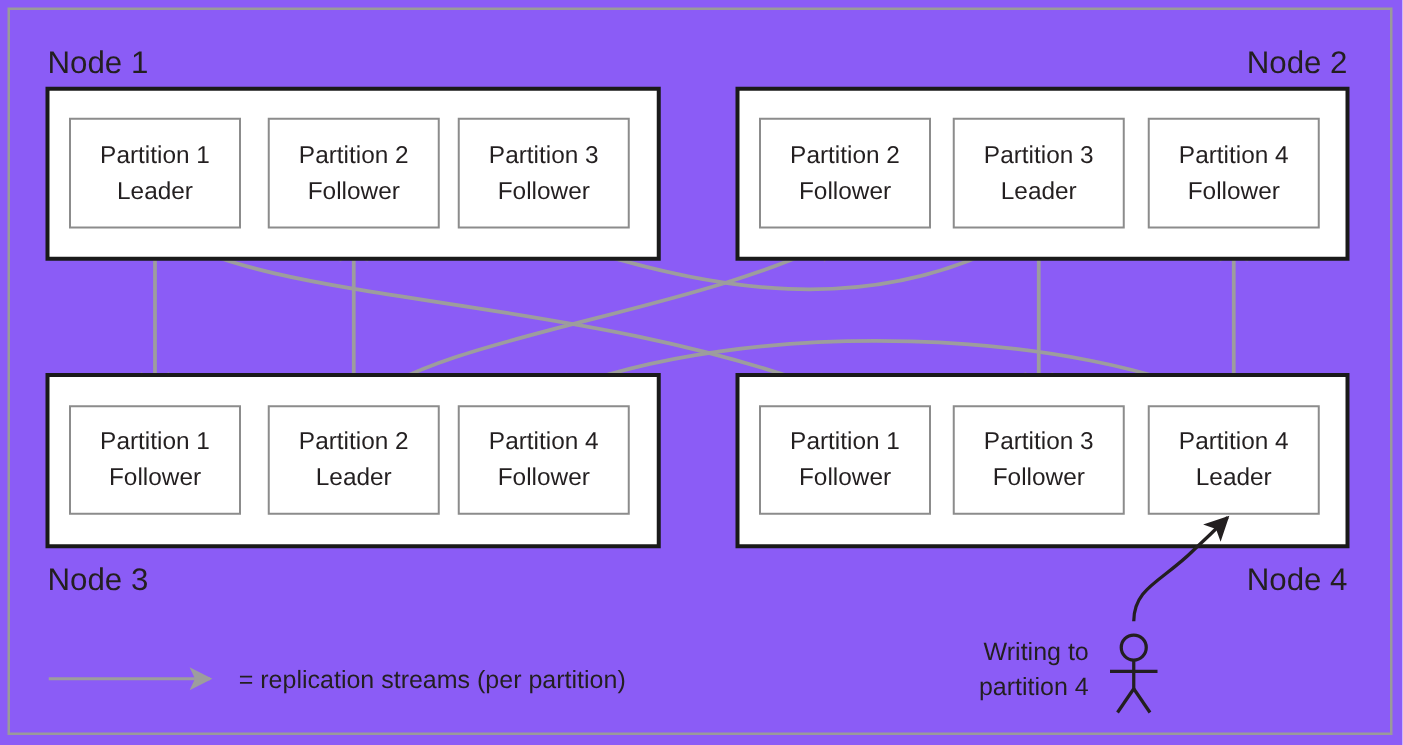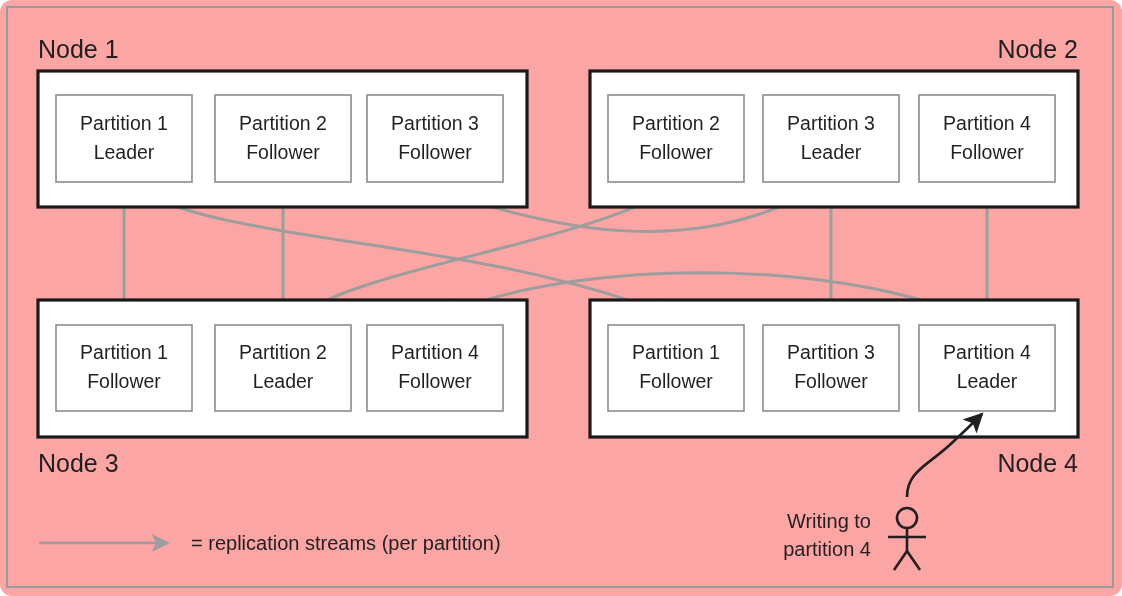--- a/index.html
+++ b/index.html
@@ -7,23 +7,22 @@
     padding: 0;
     background: #ffffff;
   }
   body {
     font-family: "Liberation Sans", sans-serif;
   }
   #canvas {
     position: relative;
     width: 1122px;
     height: 596px;
-    background: #fca5a5;
+    background: #8b5cf6;
     overflow: hidden;
-    border-radius: 12px;
   }
   svg.diagram {
     position: absolute;
     top: 0;
     left: 0;
     width: 1122px;
     height: 596px;
   }
   .frame-rect {
     fill: none;

